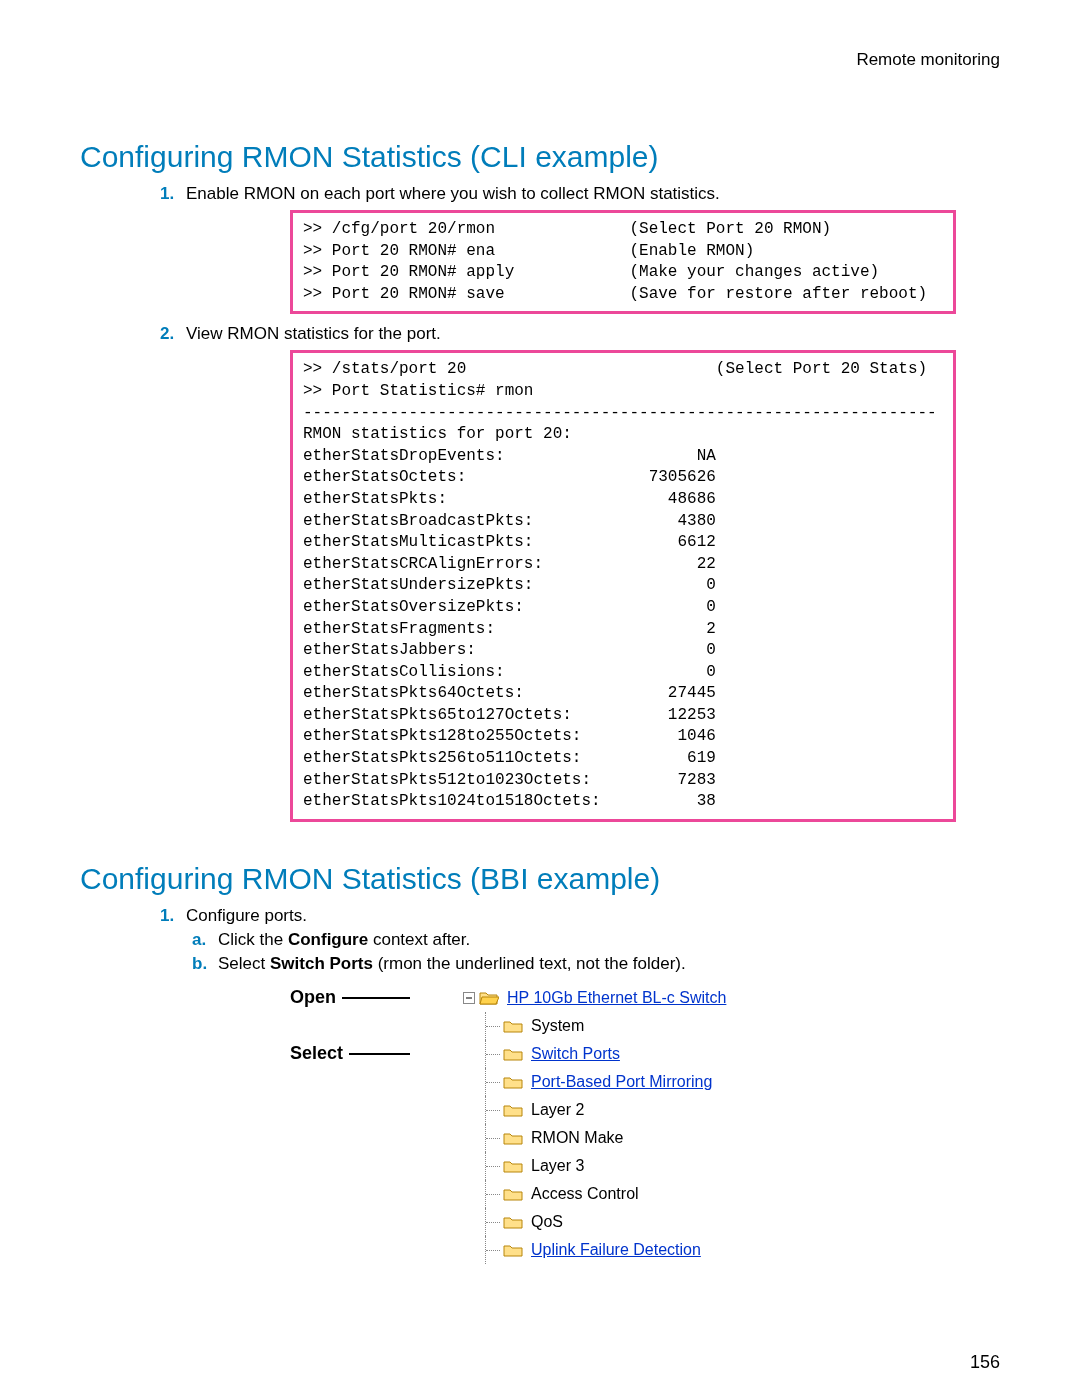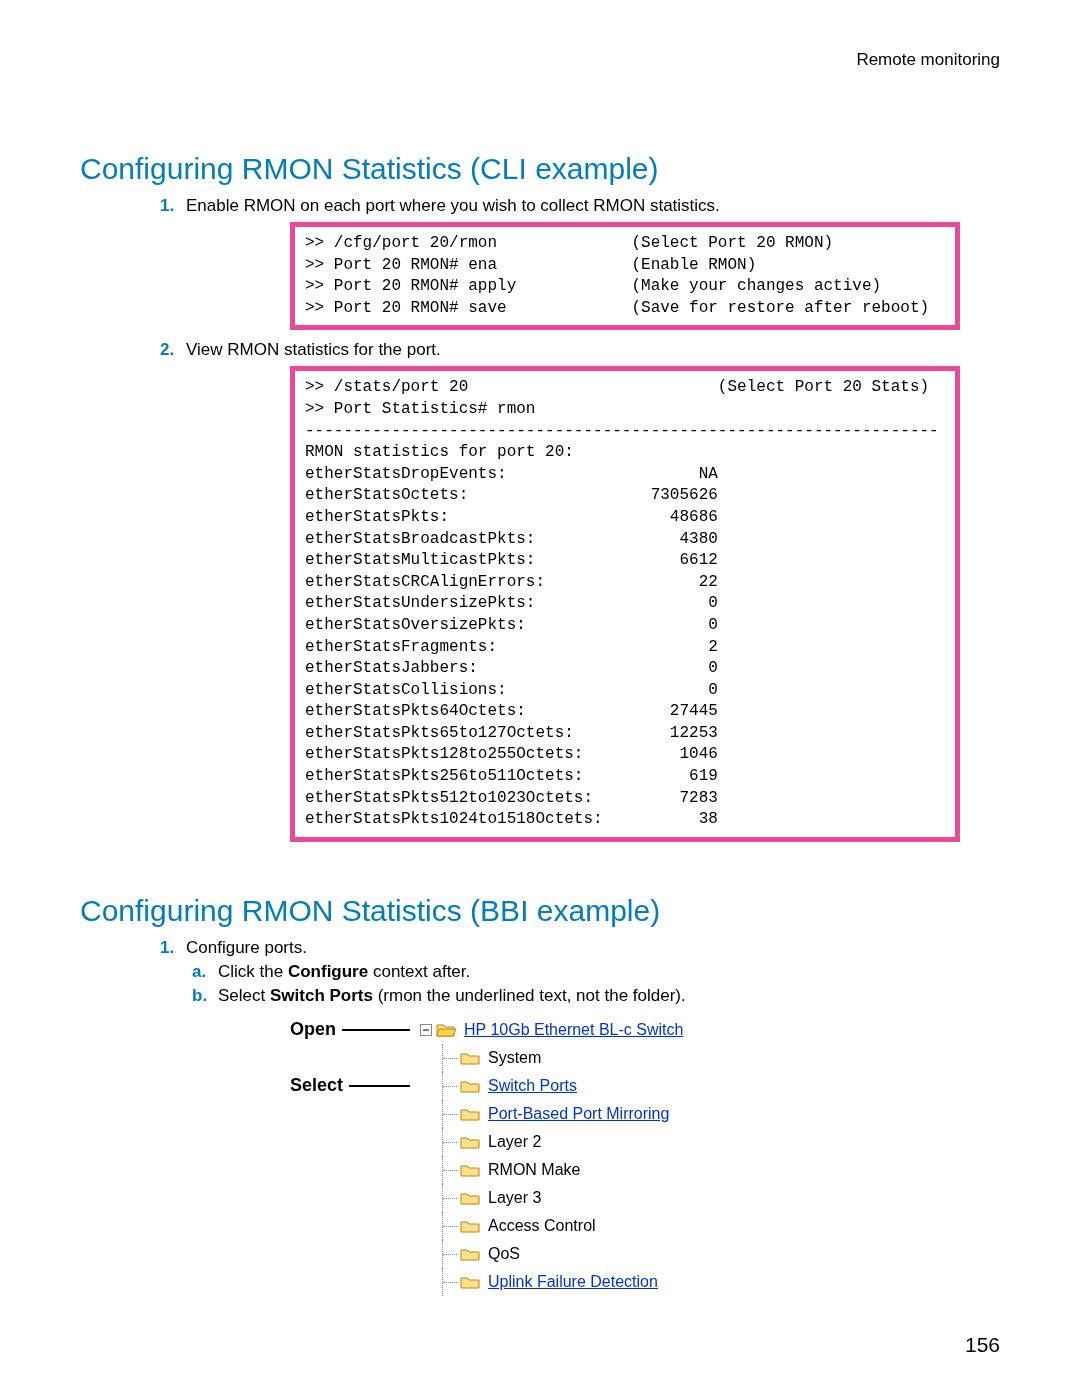--- a/index.html
+++ b/index.html
@@ -18,30 +18,30 @@
     border-radius: 16px;
   }
   .header-right {
     position: absolute;
     top: 50px;
     right: 80px;
     font-size: 17px;
   }
   .page-number {
     position: absolute;
-    bottom: 40px;
+    bottom: 24px;
     right: 80px;
-    font-size: 21px;
+    font-size: 18px;
     text-align: right;
   }
   h2.section-title {
     color: #007dba;
     font-weight: normal;
     font-size: 30px;
-    margin: 52px 0 10px 0;
+    margin: 40px 0 10px 0;
   }
   .content-indent {
     margin-left: 80px;
   }
   .list-item {
     display: flex;
     align-items: baseline;
     margin: 4px 0;
     font-size: 17px;
   }
@@ -49,21 +49,21 @@
     color: #007dba;
     font-weight: bold;
     min-width: 26px;
   }
   .sub-letter {
     color: #007dba;
     font-weight: bold;
     min-width: 26px;
   }
   .codebox {
-    border: 5px solid #ec4899;
+    border: 3px solid #ec4899;
     padding: 6px 10px;
     font-family: "Courier New", Courier, monospace;
     font-size: 16px;
     line-height: 1.35;
     white-space: pre;
     margin: 6px 0 10px 0;
     width: 640px;
     overflow: hidden;
   }
   .codebox-offset {
@@ -77,20 +77,21 @@
     font-size: 16px;
   }
   .tree-annot {
     font-weight: bold;
     font-size: 18px;
   }
   .tree-row {
     display: flex;
     align-items: center;
     height: 28px;
+    gap: 43px;
   }
   .annot-col {
     width: 120px;
     display: flex;
     align-items: center;
     justify-content: flex-end;
     padding-right: 6px;
   }
   .annot-line {
     display: inline-block;

